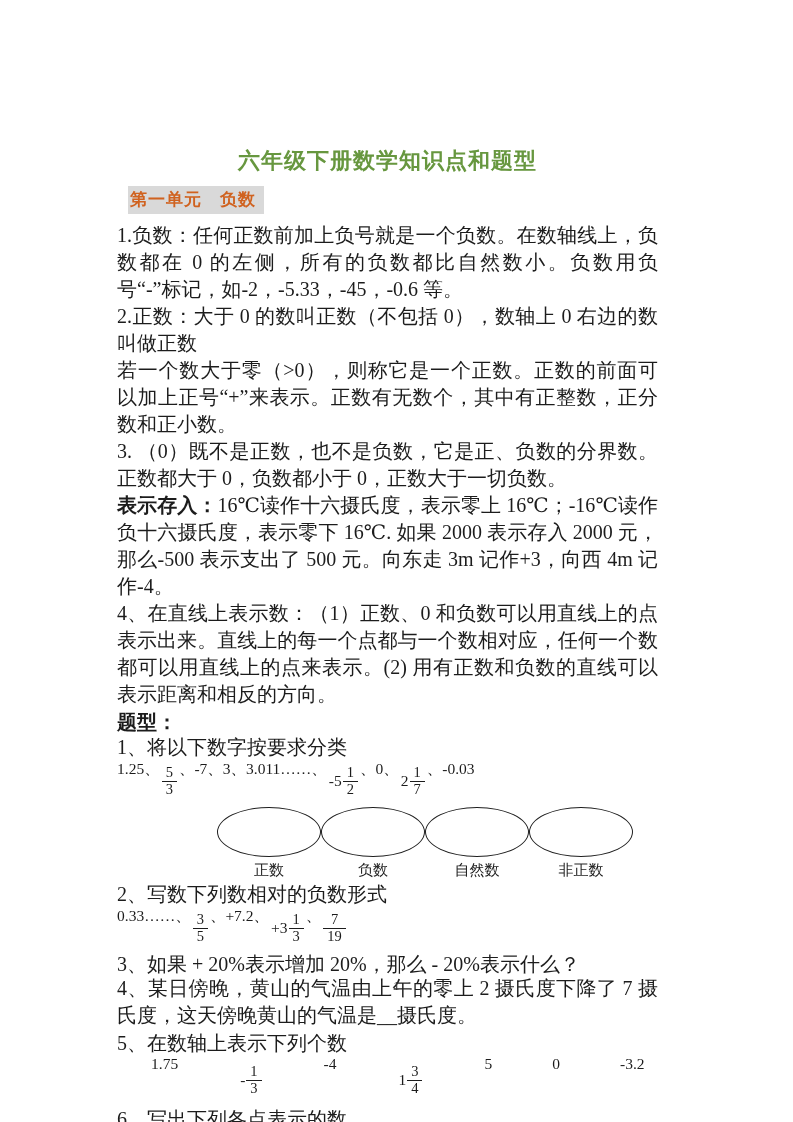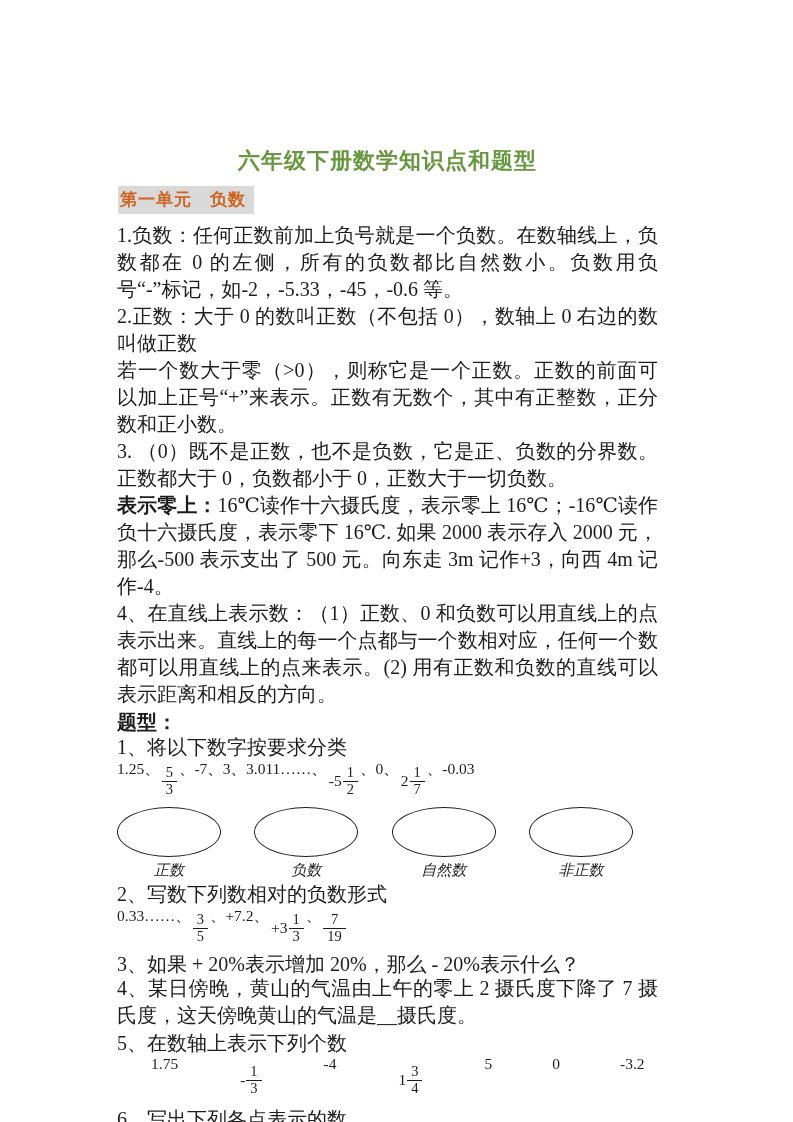--- a/index.html
+++ b/index.html
@@ -6,41 +6,41 @@
   .page{
     position:relative;width:793px;height:1122px;background:#ffffff;overflow:hidden;
     font-family:"Liberation Serif","DejaVu Serif",serif;color:#1c1c1c;
   }
   .content{position:absolute;left:117px;top:146px;width:541px;}
   .doc-title{
     margin:0 0 10px 0;text-align:center;font-size:22px;font-weight:bold;
     font-family:"Liberation Sans","DejaVu Sans",sans-serif;color:var(--title-color,#67973f);
     letter-spacing:1px;
   }
-  .section-header{margin:2px 0 8px 1px;}
+  .section-header{margin:2px 0 8px 11px;}
   .section-header span{
     display:inline-block;background:var(--section-bg,#d9d9d9);color:var(--section-color,#d0621f);
     font-family:"Liberation Sans","DejaVu Sans",sans-serif;font-weight:bold;font-size:17px;
     padding:2px 8px 3px 2px;letter-spacing:1px;
   }
   .body-p{margin:0;font-size:20px;line-height:27px;text-align:justify;}
   .lead-bold{font-weight:bold;font-family:"Liberation Sans","DejaVu Sans",sans-serif;}
   .tight{line-height:22px;margin-top:3px;}
   .num-row{
     display:flex;font-size:15.5px;min-height:44px;margin:1px 0 0 0;
     white-space:nowrap;
   }
   .num-row .tok{display:inline-block;}
   .frac-wrap{display:inline-flex;align-items:center;margin:0 2px;}
   .frac-wrap .whole{margin-right:1px;}
   .frac{display:inline-flex;flex-direction:column;align-items:center;font-size:14.5px;line-height:1.08;}
   .frac .num{display:block;padding:0 4px;}
   .frac .den{display:block;padding:0 4px;border-top:1.4px solid #1c1c1c;}
   .ovals-row{
-    display:flex;justify-content:space-between;width:516px;margin:4px 0 0 0;font-style:italic;
+    display:flex;justify-content:flex-end;width:516px;margin:4px 0 0 0;
   }
   .oval-item{display:flex;flex-direction:column;align-items:center;}
   .oval{width:102px;height:48px;border:1.6px solid #1f1f1f;border-radius:50%;}
   .oval-label{margin-top:4px;font-size:15px;}
   .spread-row{gap:60px;padding-left:34px;min-height:50px;}
   .q5-tok{display:inline-block;}
   .nl-wrap{margin-top:2px;}
   .nl-num{font-size:15.5px;font-family:"Liberation Serif","DejaVu Serif",serif;fill:#1c1c1c;}
   .nl-letter{font-size:14px;font-family:"Liberation Serif","DejaVu Serif",serif;fill:#1c1c1c;}
   .page-num{position:absolute;top:978px;left:0;width:793px;text-align:center;font-size:13px;color:#333;}
@@ -54,21 +54,21 @@
     <h1 class="doc-title">六年级下册数学知识点和题型</h1>
 
     <div class="section-header">
       <span>第一单元　负数</span>
     </div>
 
     <p class="body-p">1.负数：任何正数前加上负号就是一个负数。在数轴线上，负数都在 0 的左侧，所有的负数都比自然数小。负数用负号“-”标记，如-2，-5.33，-45，-0.6 等。</p>
     <p class="body-p">2.正数：大于 0 的数叫正数（不包括 0），数轴上 0 右边的数叫做正数</p>
     <p class="body-p">若一个数大于零（&gt;0），则称它是一个正数。正数的前面可以加上正号“+”来表示。正数有无数个，其中有正整数，正分数和正小数。</p>
     <p class="body-p">3. （0）既不是正数，也不是负数，它是正、负数的分界数。正数都大于 0，负数都小于 0，正数大于一切负数。</p>
-    <p class="body-p"><span class="lead-bold">表示零上：</span><span>16℃读作十六摄氏度，表示零上 16℃；-16℃读作负十六摄氏度，表示零下 16℃. 如果 2000 表示存入 2000 元，那么-500 表示支出了 500 元。向东走 3m 记作+3，向西 4m 记作-4。</span></p>
+    <p class="body-p"><span class="lead-bold">表示存入：</span><span>16℃读作十六摄氏度，表示零上 16℃；-16℃读作负十六摄氏度，表示零下 16℃. 如果 2000 表示存入 2000 元，那么-500 表示支出了 500 元。向东走 3m 记作+3，向西 4m 记作-4。</span></p>
     <p class="body-p">4、在直线上表示数：（1）正数、0 和负数可以用直线上的点表示出来。直线上的每一个点都与一个数相对应，任何一个数都可以用直线上的点来表示。(2) 用有正数和负数的直线可以表示距离和相反的方向。</p>
 
     <p class="body-p tight lead-bold">题型：</p>
     <p class="body-p tight">1、将以下数字按要求分类</p>
 
     <div class="num-row">
         <span class="tok">1.25、</span>
         <span class="frac-wrap">
           <span class="frac">
             <span class="num">5</span>

